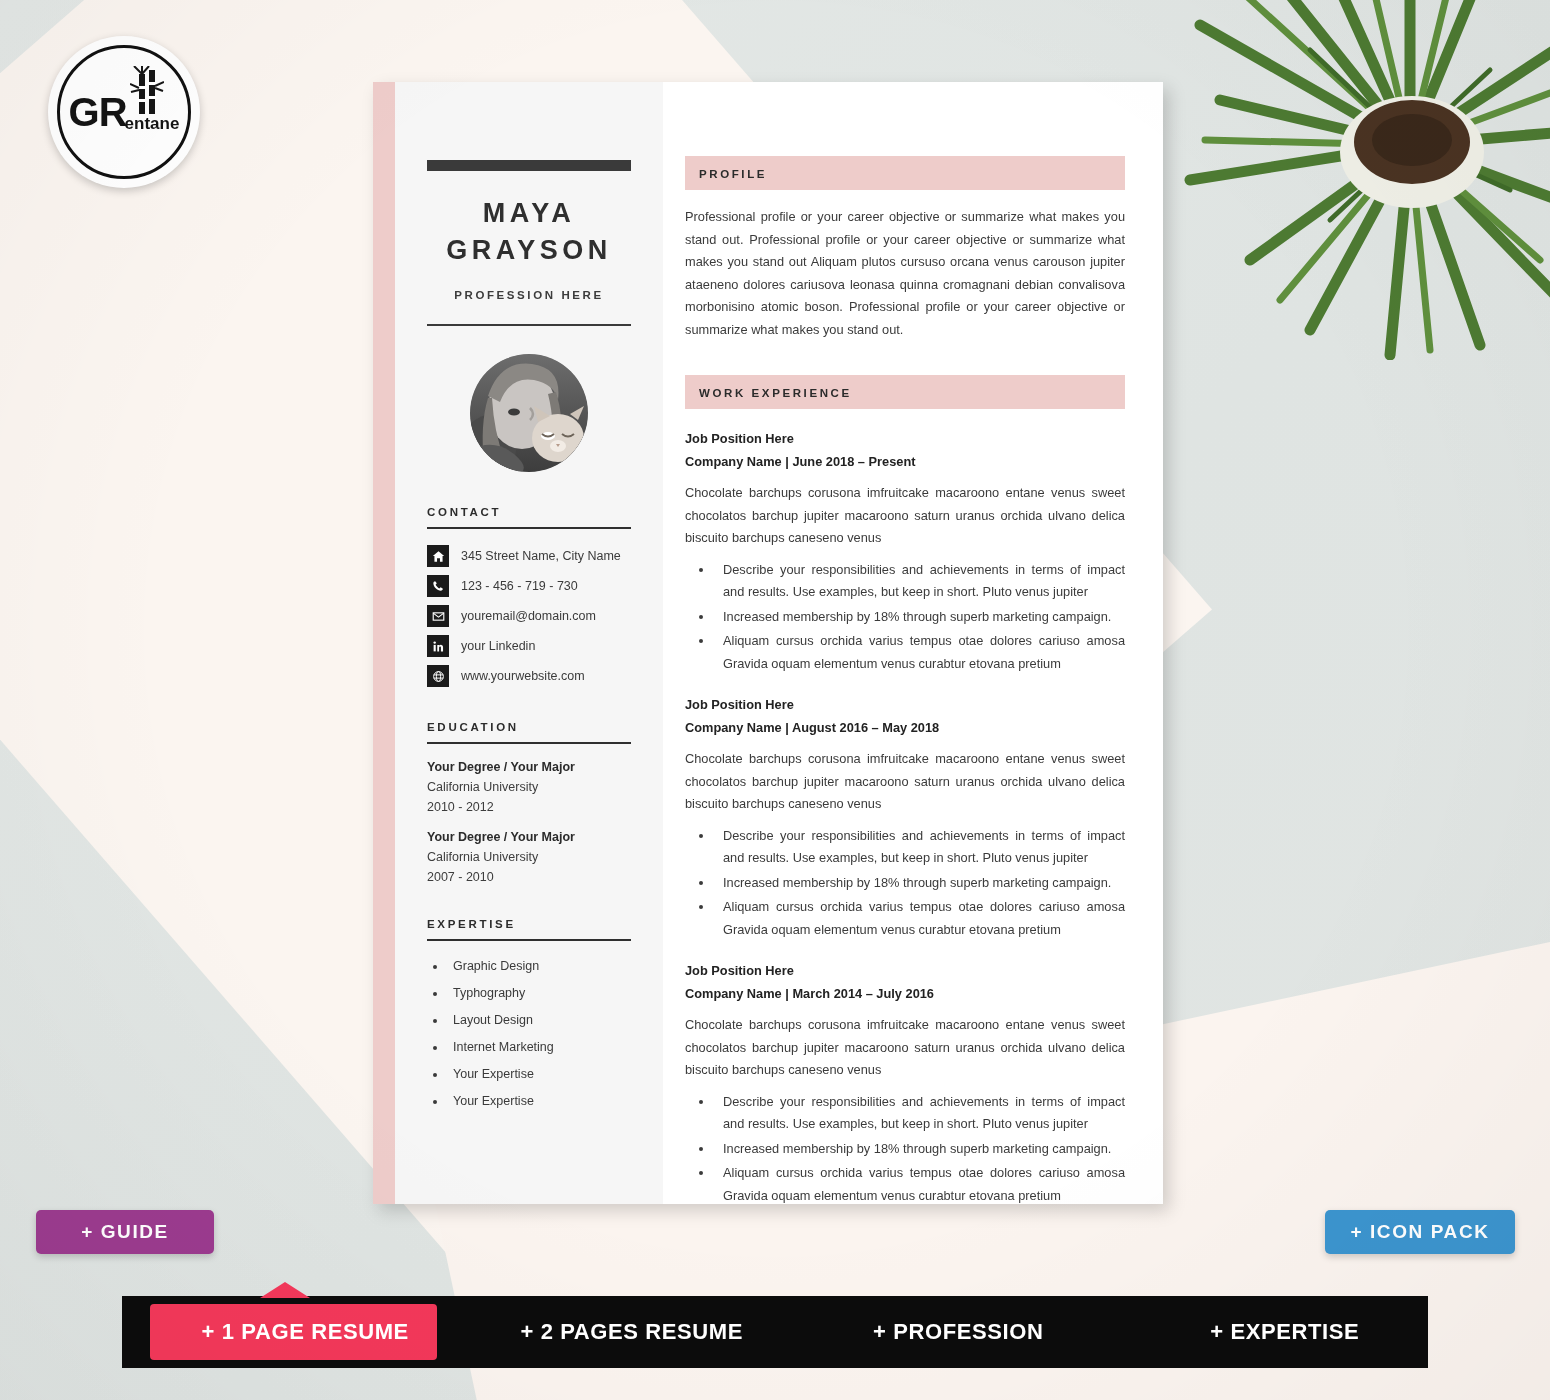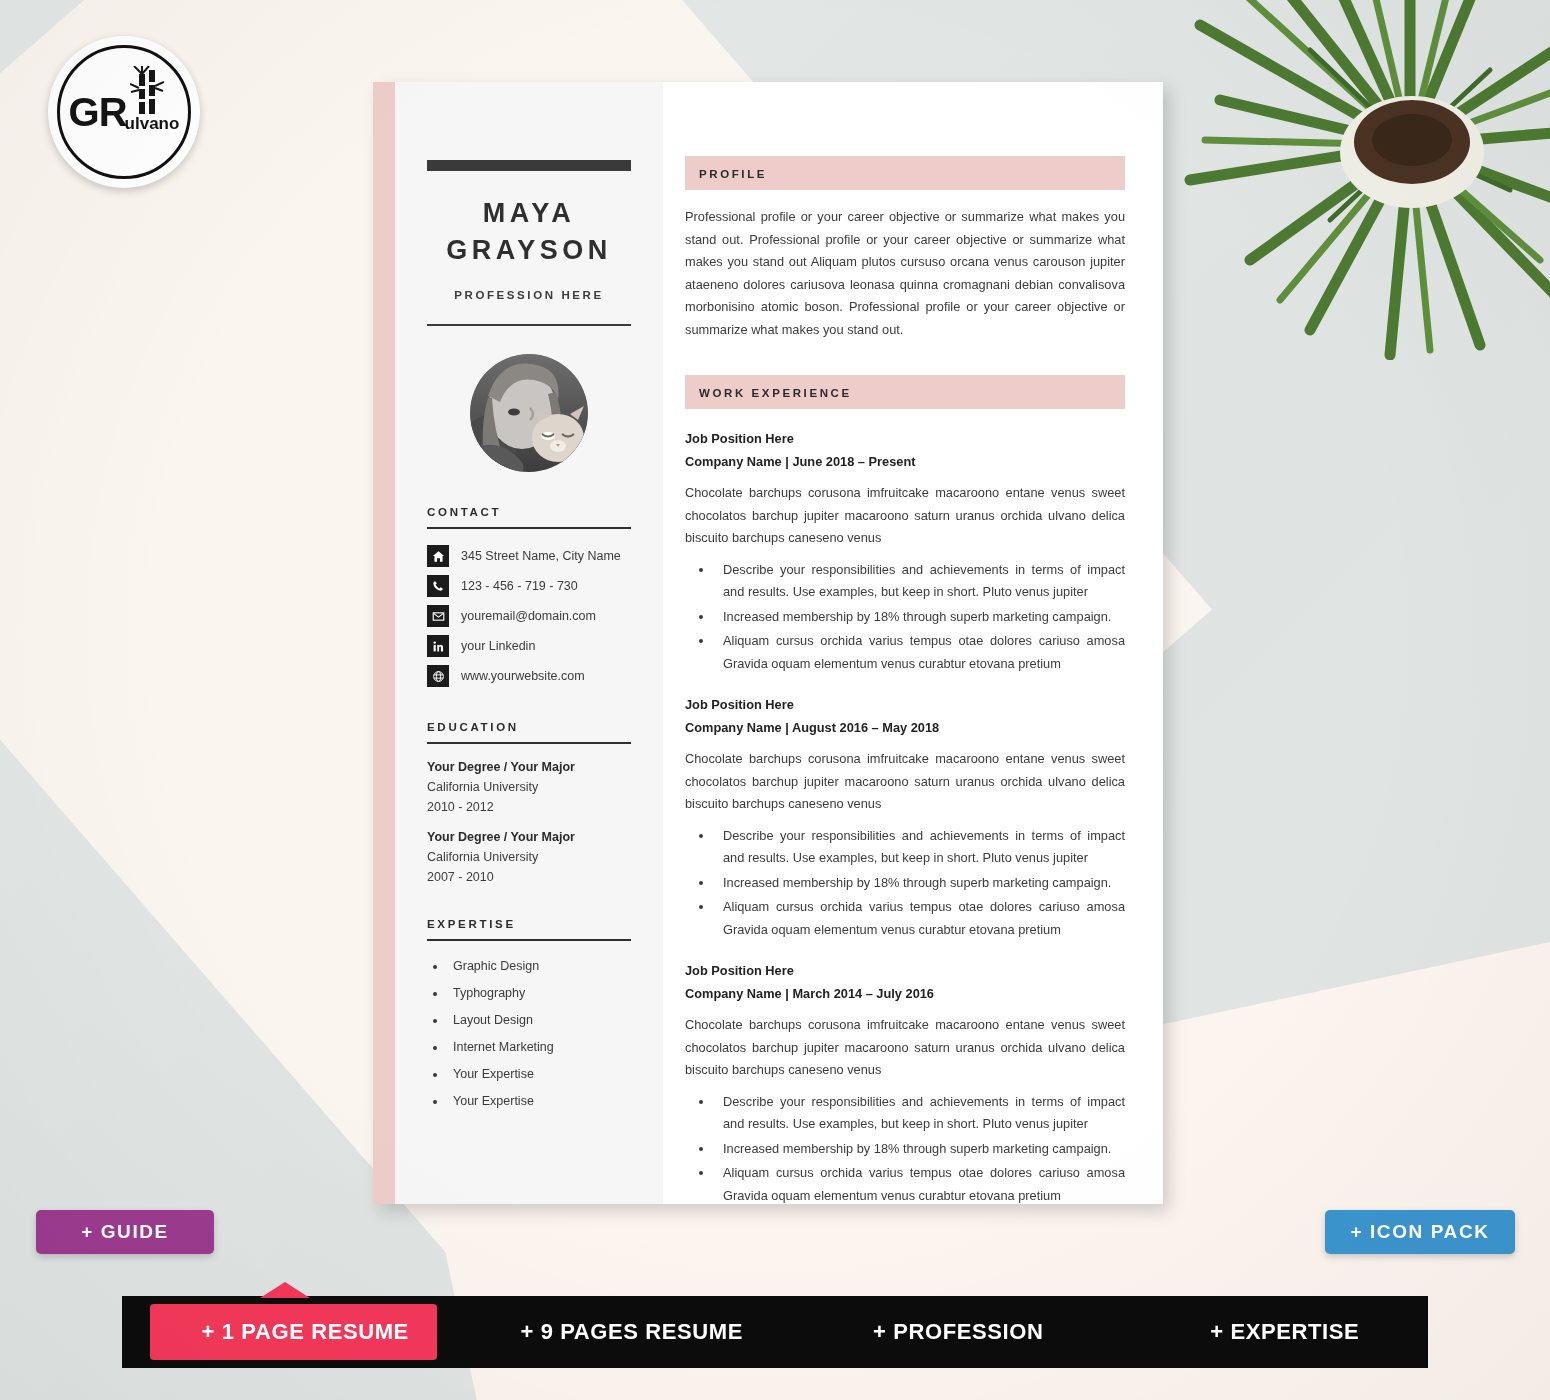--- a/index.html
+++ b/index.html
@@ -423,21 +423,21 @@
           <rect x="8" y="33" width="8" height="3" fill="#ffffff"></rect>
           <rect x="18" y="16" width="8" height="3" fill="#ffffff"></rect>
           <rect x="18" y="30" width="8" height="3" fill="#ffffff"></rect>
           <path d="M12 8 L4 0 M12 8 L12 -1 M12 8 L19 0" stroke="#161616" stroke-width="2" fill="none"></path>
           <path d="M9 22 L0 18 M9 24 L1 26" stroke="#161616" stroke-width="2" fill="none"></path>
           <path d="M25 20 L34 16 M25 22 L33 25" stroke="#161616" stroke-width="2" fill="none"></path>
         </svg>
       </div>
       <div class="logo-wrap">
         <span class="logo-text logo-gr">GR</span>
-        <span class="logo-text logo-esume">ulvano</span>
+        <span class="logo-text logo-esume">entane</span>
       </div>
     </div>
   </div>
 
   <div class="page">
 
     <div class="page-stripe"></div>
 
     <div class="sidebar">
 
@@ -625,21 +625,21 @@
   <div class="pill pill-guide">+ GUIDE</div>
   <div class="pill pill-icon">+ ICON PACK</div>
 
   <div class="tabbar">
     <div class="tab active">
       <span class="tab-arrow"></span>
       <span class="tab-bg"></span>
       <span class="tab-label">+  1 PAGE RESUME</span>
     </div>
     <div class="tab">
-      <span class="tab-label">+  9 PAGES RESUME</span>
+      <span class="tab-label">+  2 PAGES RESUME</span>
     </div>
     <div class="tab">
       <span class="tab-label">+  PROFESSION</span>
     </div>
     <div class="tab">
       <span class="tab-label">+  EXPERTISE</span>
     </div>
   </div>
 
   <div class="bg-edge-shadow"></div>

